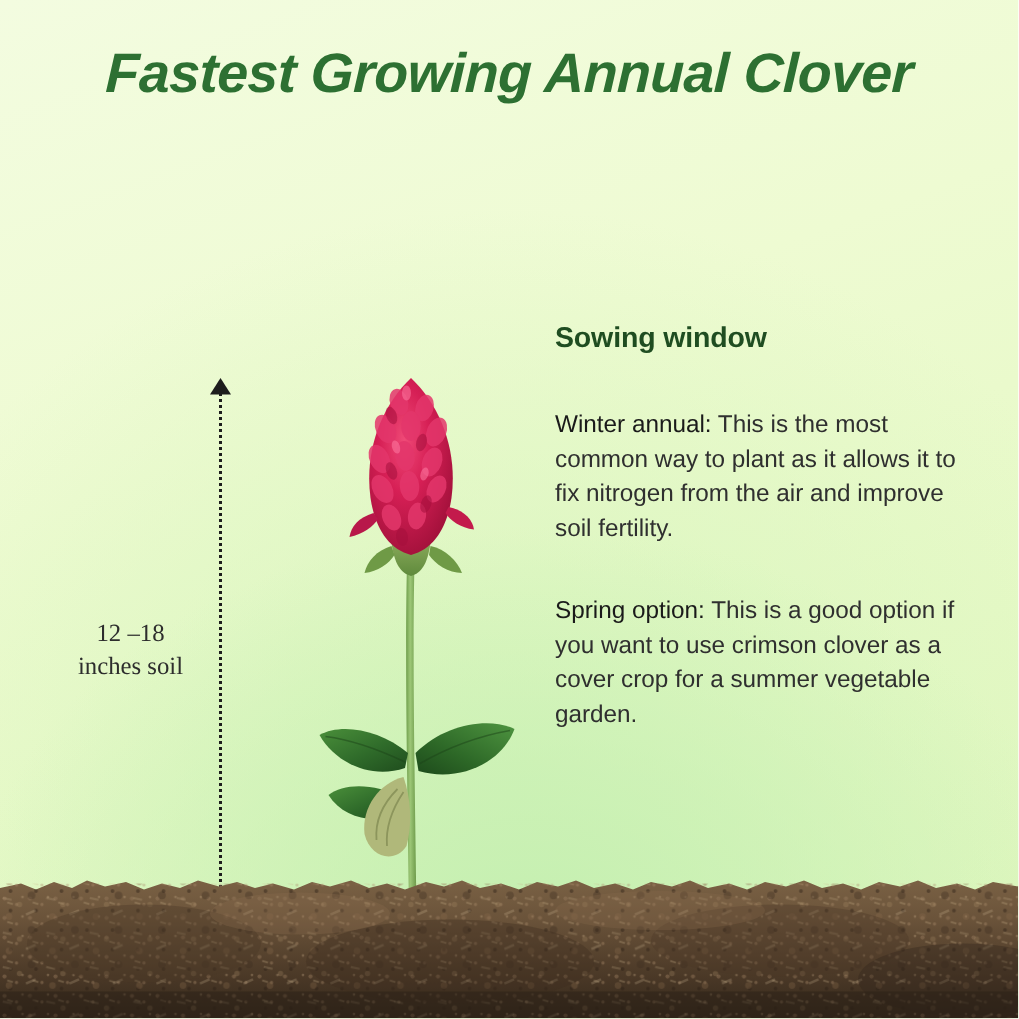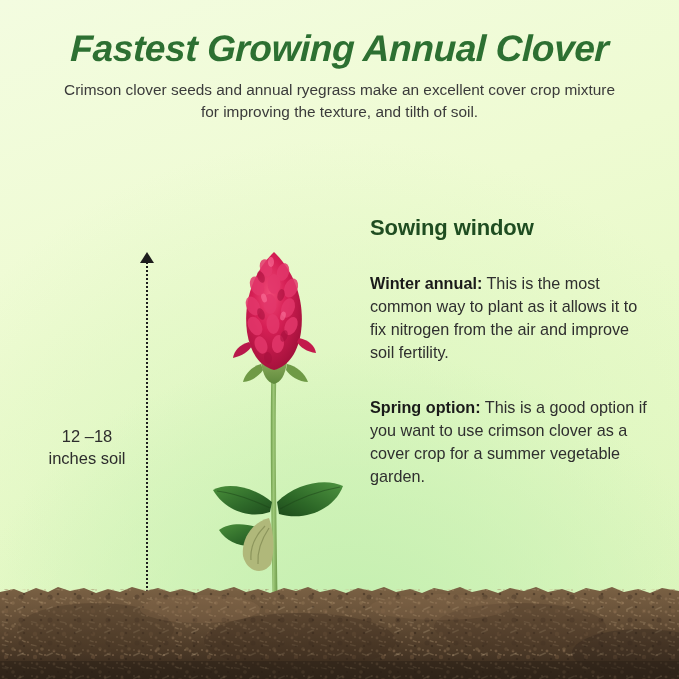--- a/index.html
+++ b/index.html
@@ -71,50 +71,51 @@
     top: 252px;
     width: 0;
     height: 0;
     border-left: 7px solid transparent;
     border-right: 7px solid transparent;
     border-bottom: 11px solid #1d1d1d;
   }
   .measure-label {
     position: absolute;
     left: 32px;
-    top: 425px;
+    top: 411px;
     width: 110px;
     text-align: center;
     font-size: 16.5px;
     line-height: 1.35;
     color: #2d2d2d;
+    font-family: Liberation Serif, serif;
   }
 
   
   .right-heading {
     position: absolute;
     left: 370px;
     top: 215px;
-    font-size: 22px;
+    font-size: 19px;
     font-weight: 700;
     color: #1f4d21;
     letter-spacing: -0.1px;
   }
   .para {
     position: absolute;
     left: 370px;
     width: 285px;
     font-size: 16.2px;
     line-height: 1.42;
     color: #2f2f2f;
   }
   .para.p1 { top: 272px; }
   .para.p2 { top: 396px; }
   .para b {
-    font-weight: 700;
+    font-weight: 400;
     color: #1a1a1a;
   }
 
   
   .plant {
     position: absolute;
     left: 195px;
     top: 250px;
     width: 170px;
     height: 345px;
@@ -130,21 +131,20 @@
     overflow: hidden;
   }
 </style>
 </head>
 <body>
 
 <div id="poster">
 
   <div class="header">
     <h1 class="title">Fastest Growing Annual Clover</h1>
-    <p class="subtitle">Crimson clover seeds and annual ryegrass make an excellent cover crop mixture for improving the texture, and tilth of soil.</p>
   </div>
 
 
   <div class="measure-arrow"></div>
   <div class="measure-line"></div>
 
   <div class="measure-label">
     <div>12 –18</div>
     <div>inches soil</div>
   </div>

